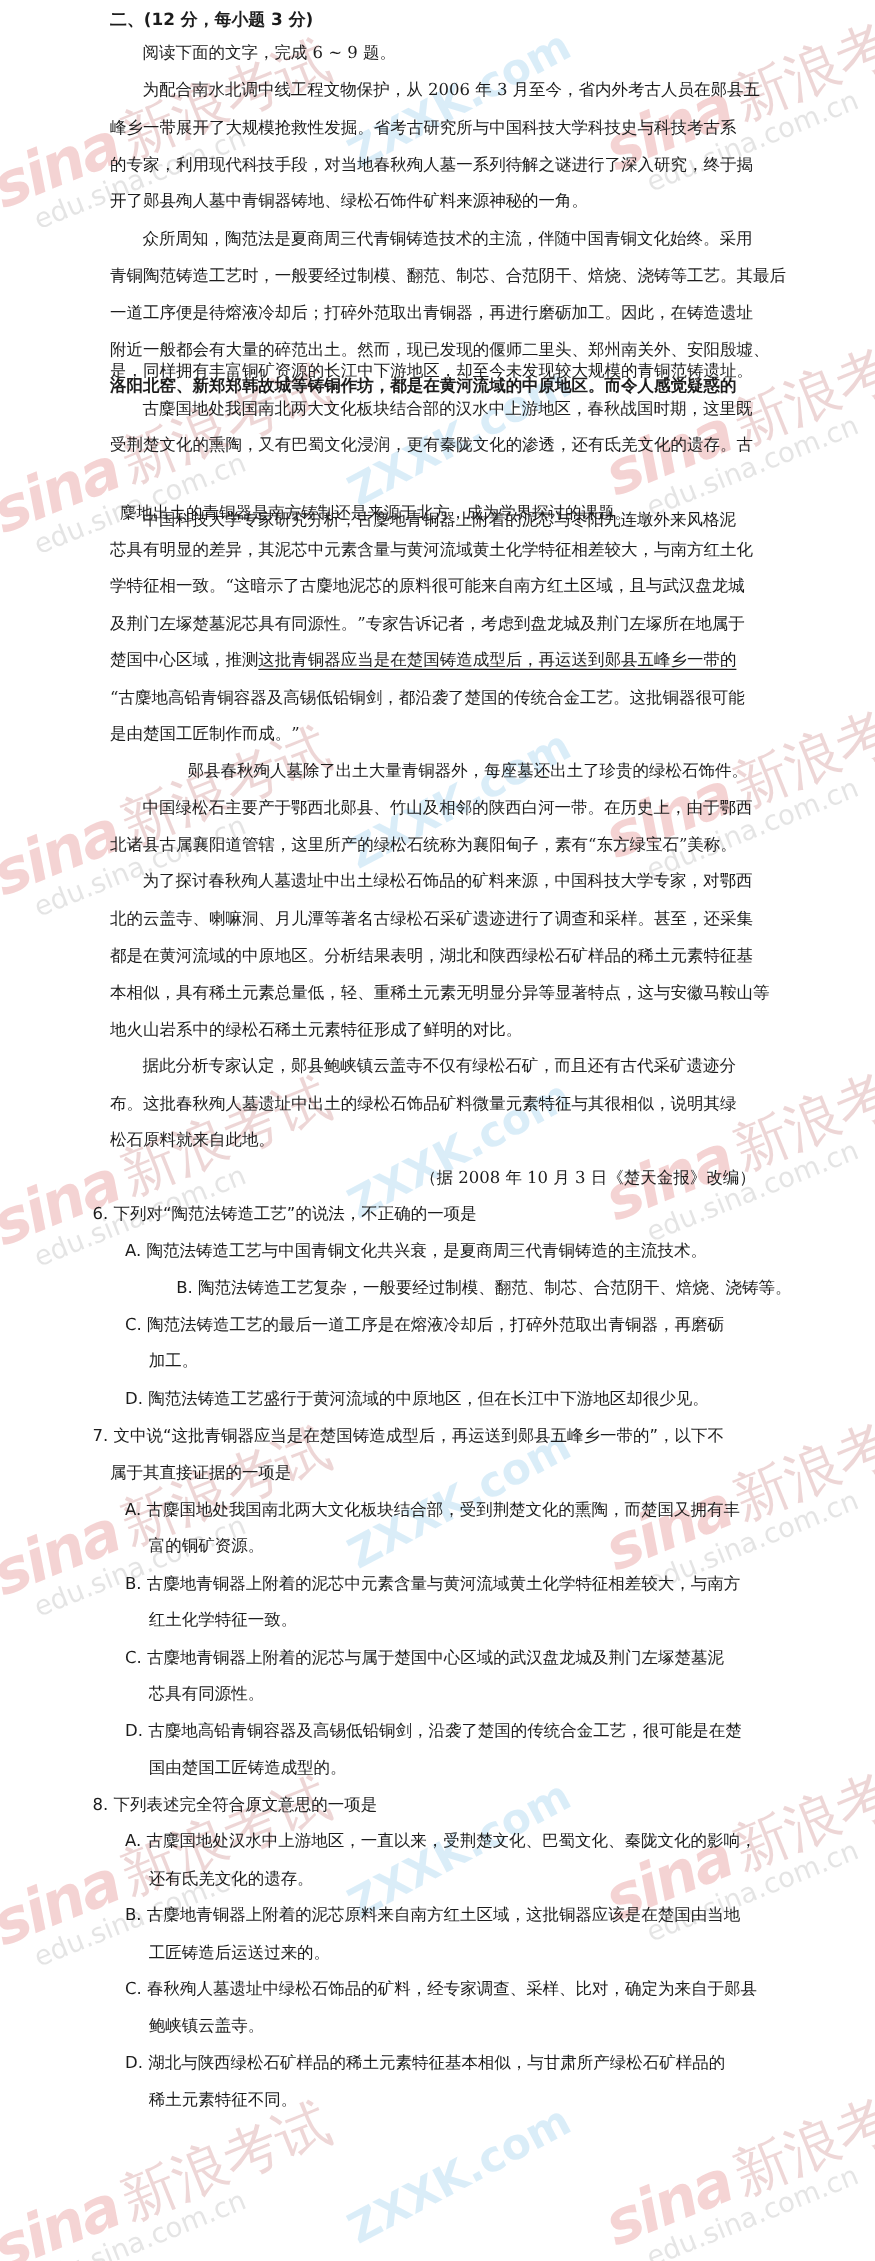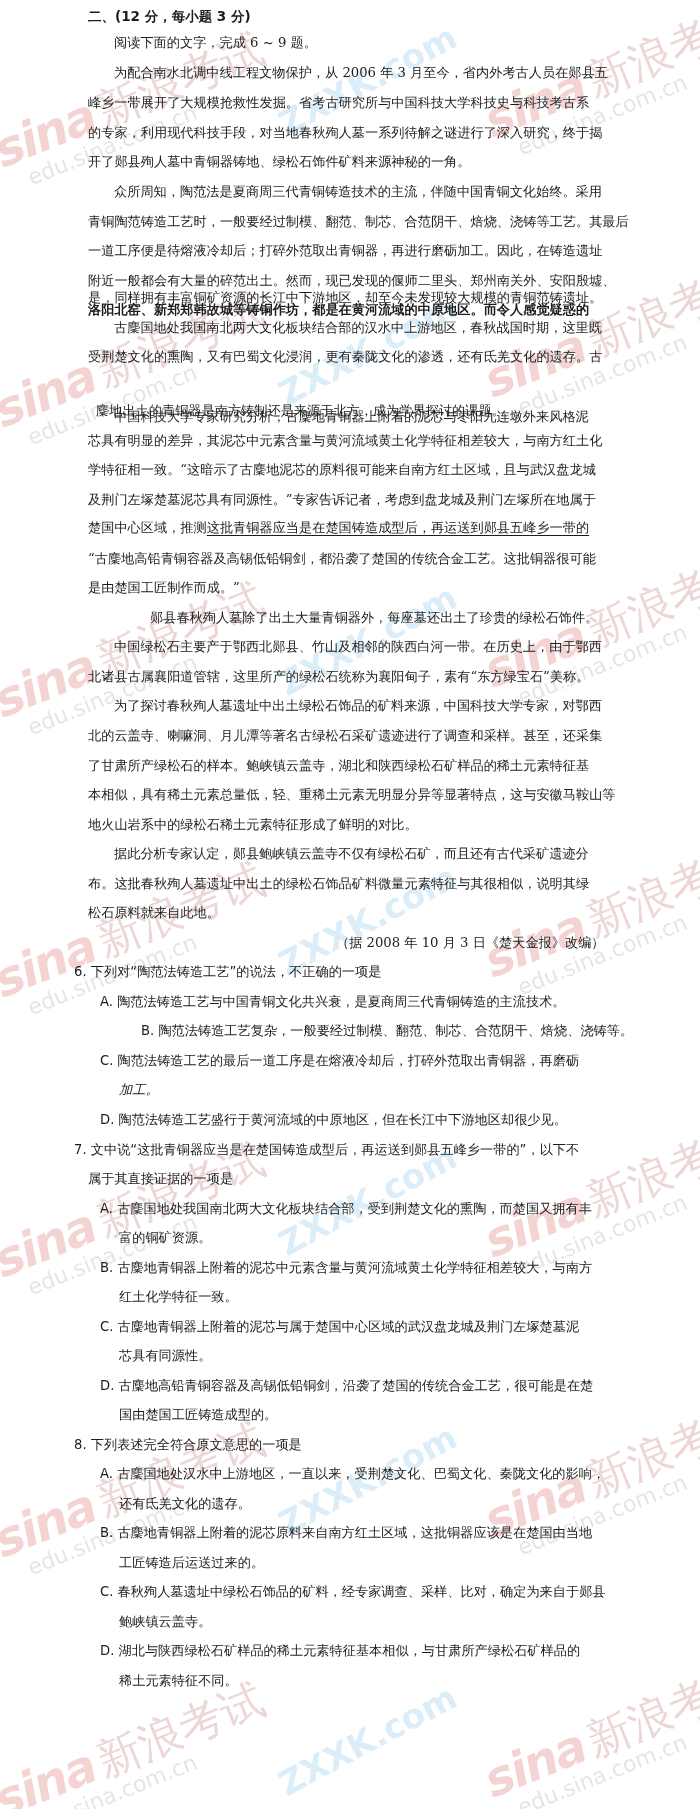--- a/index.html
+++ b/index.html
@@ -77,43 +77,43 @@
     <div class="line" style="left:88px;  top:300px;font-weight:bold;">洛阳北窑、新郑郑韩故城等铸铜作坊，都是在黄河流域的中原地区。而令人感觉疑惑的</div>
 
     <div class="line" style="left:88px;  top:288px;">是，同样拥有丰富铜矿资源的长江中下游地区，却至今未发现较大规模的青铜范铸遗址。</div>
     <div class="line" style="left:114px; top:318px;">古麇国地处我国南北两大文化板块结合部的汉水中上游地区，春秋战国时期，这里既</div>
     <div class="line" style="left:88px;  top:347px;text-align:center;">受荆楚文化的熏陶，又有巴蜀文化浸润，更有秦陇文化的渗透，还有氐羌文化的遗存。古</div>
     <div class="line" style="left:96px;  top:377px;margin-top:24px;">麇地出土的青铜器是南方铸制还是来源于北方，成为学界探讨的课题。</div>
     <div class="line" style="left:114px; top:407px;">中国科技大学专家研究分析，古麇地青铜器上附着的泥芯与枣阳九连墩外来风格泥</div>
     <div class="line" style="left:88px;  top:431px;">芯具有明显的差异，其泥芯中元素含量与黄河流域黄土化学特征相差较大，与南方红土化</div>
     <div class="line" style="left:88px;  top:460px;">学特征相一致。“这暗示了古麇地泥芯的原料很可能来自南方红土区域，且与武汉盘龙城</div>
     <div class="line" style="left:88px;  top:490px;">及荆门左塚楚墓泥芯具有同源性。”专家告诉记者，考虑到盘龙城及荆门左塚所在地属于</div>
-    <div class="line" style="left:88px;  top:519px;font-family:Liberation Mono, monospace;"><span>楚国中心区域，推测</span><span class="u">这批青铜器应当是在楚国铸造成型后，再运送到郧县五峰乡一带的</span></div>
+    <div class="line" style="left:88px;  top:519px;"><span>楚国中心区域，推测</span><span class="u">这批青铜器应当是在楚国铸造成型后，再运送到郧县五峰乡一带的</span></div>
     <div class="line" style="left:88px;  top:549px;">“古麇地高铅青铜容器及高锡低铅铜剑，都沿袭了楚国的传统合金工艺。这批铜器很可能</div>
     <div class="line" style="left:88px;  top:578px;">是由楚国工匠制作而成。”</div>
     <div class="line" style="left:114px; top:608px;margin-left:36px;">郧县春秋殉人墓除了出土大量青铜器外，每座墓还出土了珍贵的绿松石饰件。</div>
     <div class="line" style="left:114px; top:637px;">中国绿松石主要产于鄂西北郧县、竹山及相邻的陕西白河一带。在历史上，由于鄂西</div>
     <div class="line" style="left:88px;  top:667px;">北诸县古属襄阳道管辖，这里所产的绿松石统称为襄阳甸子，素有“东方绿宝石”美称。</div>
     <div class="line" style="left:114px; top:696px;">为了探讨春秋殉人墓遗址中出土绿松石饰品的矿料来源，中国科技大学专家，对鄂西</div>
     <div class="line" style="left:88px;  top:726px;">北的云盖寺、喇嘛洞、月儿潭等著名古绿松石采矿遗迹进行了调查和采样。甚至，还采集</div>
-    <div class="line" style="left:88px;  top:756px;">了甘肃所产绿松石的样本。鲍峡镇云盖寺，湖北和陕西绿松石矿样品的稀土元素特征基</div>
+    <div class="line" style="left:88px;  top:756px;">都是在黄河流域的中原地区。分析结果表明，湖北和陕西绿松石矿样品的稀土元素特征基</div>
     <div class="line" style="left:88px;  top:785px;">本相似，具有稀土元素总量低，轻、重稀土元素无明显分异等显著特点，这与安徽马鞍山等</div>
     <div class="line" style="left:88px;  top:815px;">地火山岩系中的绿松石稀土元素特征形成了鲜明的对比。</div>
     <div class="line" style="left:114px; top:844px;">据此分析专家认定，郧县鲍峡镇云盖寺不仅有绿松石矿，而且还有古代采矿遗迹分</div>
     <div class="line" style="left:88px;  top:874px;">布。这批春秋殉人墓遗址中出土的绿松石饰品矿料微量元素特征与其很相似，说明其绿</div>
     <div class="line" style="left:88px;  top:903px;">松石原料就来自此地。</div>
     <div class="line" style="left:336px; top:933px;">（据 2008 年 10 月 3 日《楚天金报》改编）</div>
   </div>
 
   <div>
     <div class="line q" style="left:74px; top:962px;">6. 下列对“陶范法铸造工艺”的说法，不正确的一项是</div>
     <div class="line q" style="left:100px; top:992px;">A. 陶范法铸造工艺与中国青铜文化共兴衰，是夏商周三代青铜铸造的主流技术。</div>
     <div class="line q" style="left:100px; top:1021px;margin-left:41px;">B. 陶范法铸造工艺复杂，一般要经过制模、翻范、制芯、合范阴干、焙烧、浇铸等。</div>
     <div class="line q" style="left:100px; top:1051px;">C. 陶范法铸造工艺的最后一道工序是在熔液冷却后，打碎外范取出青铜器，再磨砺</div>
-    <div class="line q" style="left:119px; top:1080px;font-style:italic;">加工。</div>
+    <div class="line q" style="left:119px; top:1080px;">加工。</div>
     <div class="line q" style="left:100px; top:1110px;">D. 陶范法铸造工艺盛行于黄河流域的中原地区，但在长江中下游地区却很少见。</div>
   </div>
 
   <div>
     <div class="line q" style="left:74px; top:1140px;">7. 文中说“这批青铜器应当是在楚国铸造成型后，再运送到郧县五峰乡一带的”，以下不</div>
     <div class="line q" style="left:88px; top:1169px;">属于其直接证据的一项是</div>
     <div class="line q" style="left:100px; top:1199px;">A. 古麇国地处我国南北两大文化板块结合部，受到荆楚文化的熏陶，而楚国又拥有丰</div>
     <div class="line q" style="left:119px; top:1228px;">富的铜矿资源。</div>
     <div class="line q" style="left:100px; top:1258px;">B. 古麇地青铜器上附着的泥芯中元素含量与黄河流域黄土化学特征相差较大，与南方</div>
     <div class="line q" style="left:119px; top:1287px;">红土化学特征一致。</div>

